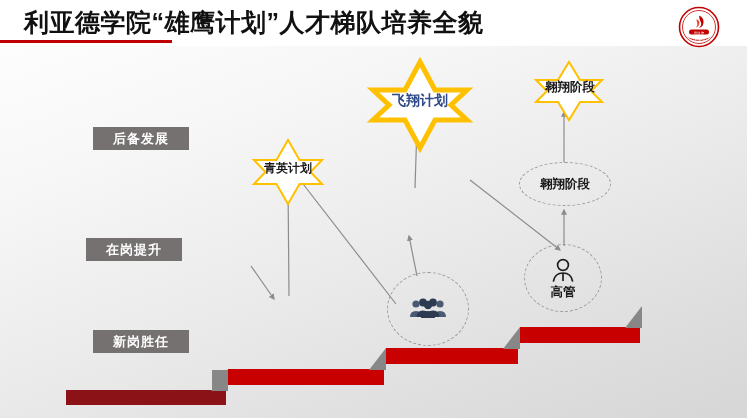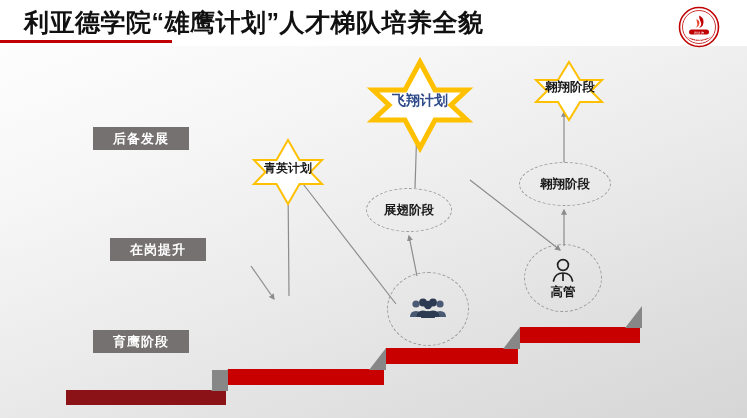--- a/index.html
+++ b/index.html
@@ -38,21 +38,21 @@
   .stage-label {
     position: absolute;
     width: 96px; height: 23px;
     background: #767171;
     color: #ffffff;
     font-size: 13px; font-weight: bold;
     display: flex; align-items: center; justify-content: center;
     letter-spacing: 1px;
   }
   #stage-0 { left: 93px; top: 117px; margin-top: 10px; }
-  #stage-1 { left: 110px; top: 238px; }
+  #stage-1 { left: 86px; top: 238px; }
   #stage-2 { left: 93px; top: 330px; }
 
   
   #canvas { position: absolute; left: 0; top: 0; width: 747px; height: 418px; }
 
   
   .node {
     position: absolute;
     border: 1.3px dashed #9a9a9a;
     background: transparent;
@@ -168,25 +168,22 @@
       <polygon points="569,62 580,80 602,80 591,91 602,102 580,102 569,120 558,102 536,102 547,91 536,80 558,80" fill="#ffffff" stroke="#ffc000" stroke-width="2"></polygon>
     </g>
   </svg>
 
   <div class="star-label" id="star-label-qingying">青英计划</div>
   <div class="star-label" id="star-label-feixiang">飞翔计划</div>
   <div class="star-label" id="star-label-aoxiang">翱翔阶段</div>
 
   <div class="stage-label" id="stage-0">后备发展</div>
   <div class="stage-label" id="stage-1">在岗提升</div>
-  <div class="stage-label" id="stage-2">育鹰阶段</div>
-
-  <div class="node stage-oval" id="node-zhanchi">
-    <span class="node-label">展翅阶段</span>
-  </div>
+  <div class="stage-label" id="stage-2">新岗胜任</div>
+
   <div class="node stage-oval" id="node-aoxiang">
     <span class="node-label">翱翔阶段</span>
   </div>
 
 
   <div class="node" id="node-jingli">
     <svg class="node-icon" width="36" height="21" viewBox="0 0 36 21">
       <circle cx="6" cy="6" r="3.6" fill="#4a5a74"></circle>
       <path d="M0 19 q0-6 6-6 t6 6 z" fill="#4a5a74"></path>
       <circle cx="30" cy="6" r="3.6" fill="#4a5a74"></circle>

